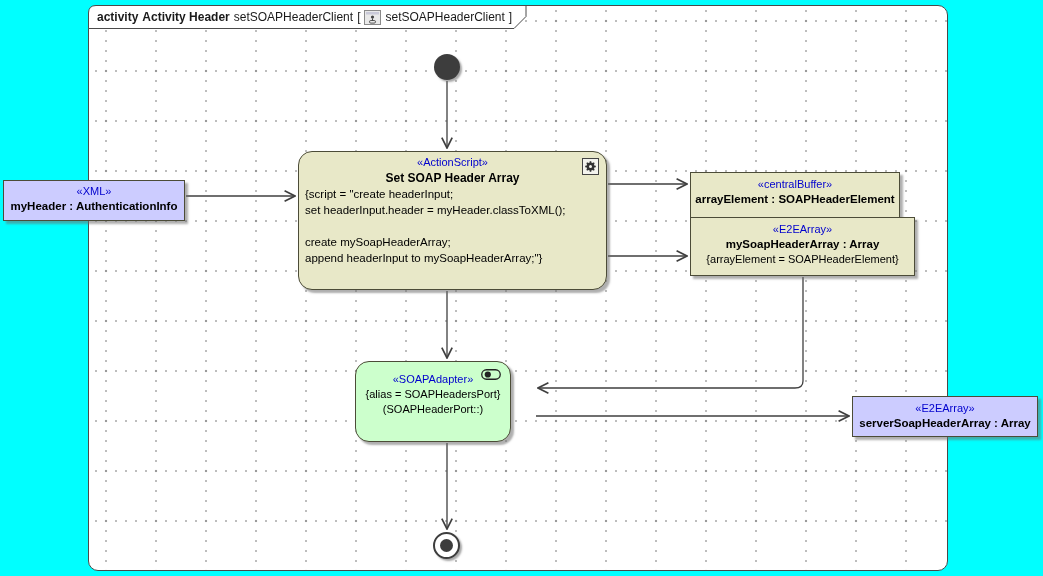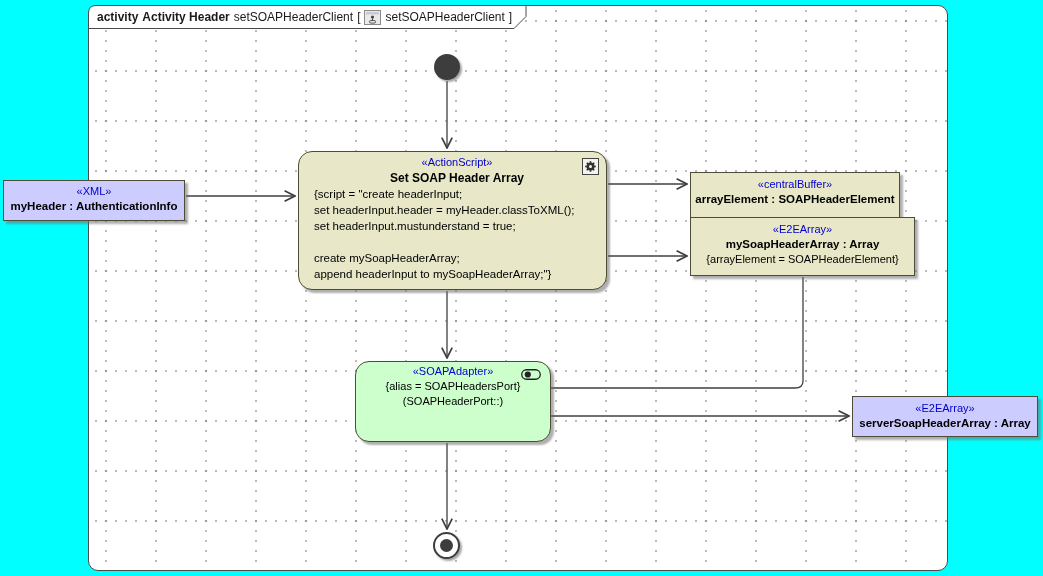--- a/index.html
+++ b/index.html
@@ -39,31 +39,31 @@
   .lavender{background:#CCCCFF;}
   .green{background:#CCFFCC;}
   .stereotype{color:#0000CD;font-size:11px;line-height:15px;}
   .node-name{font-weight:bold;font-size:12px;line-height:16px;color:#000;}
   .node-name-sm{font-weight:bold;font-size:11.5px;line-height:15px;color:#000;}
   .constraint{font-size:11px;line-height:15px;color:#000;}
   .body-text{text-align:left;padding-left:6px;}
   .body-line{font-size:11.5px;line-height:16px;height:16px;white-space:pre;overflow:hidden;}
 
   
-  #action-node{left:298px;top:151px;width:309px;height:139px;padding-top:3px;padding-left:9px;}
+  #action-node{left:298px;top:151px;width:309px;height:139px;padding-top:3px;}
   #action-gear{position:absolute;top:6px;right:7px;width:17px;height:17px;}
 
   
   #xml-node{left:3px;top:180px;width:182px;height:41px;padding-top:3px;}
   
   #buffer-node{left:690px;top:172px;width:210px;height:55px;padding-top:4px;}
   
   #array-node{left:690px;top:217px;width:225px;height:59px;padding-top:4px;}
   
-  #adapter-node{left:355px;top:361px;width:196px;height:81px;padding-top:2px;}
+  #adapter-node{left:355px;top:361px;width:156px;height:81px;padding-top:10px;}
   #adapter-pill{position:absolute;top:7px;right:9px;}
   
   #server-node{left:852px;top:396px;width:186px;height:41px;padding-top:4px;}
 
   
   #initial-node{
     position:absolute;left:434px;top:54px;width:26px;height:26px;border-radius:50%;
     background:#3d3d3d;box-shadow:2px 2px 2px rgba(110,110,110,0.6);
   }
   #final-node{
@@ -106,21 +106,20 @@
   <div id="final-node">
     <div class="inner"></div>
   </div>
 
   <div id="action-node" class="node beige rounded">
     <div class="stereotype">«ActionScript»</div>
     <div class="node-name">Set SOAP Header Array</div>
     <div class="body-text">
       <div class="body-line">{script = "create headerInput;</div>
       <div class="body-line">set headerInput.header = myHeader.classToXML();</div>
-      <div class="body-line">set headerInput.mustunderstand = true;</div>
       <div class="body-line"></div>
       <div class="body-line">create mySoapHeaderArray;</div>
       <div class="body-line">append headerInput to mySoapHeaderArray;"}</div>
     </div>
     <svg id="action-gear" viewBox="0 0 17 17">
       <rect x="0.5" y="0.5" width="16" height="16" fill="#f4f4ee" stroke="#444"></rect>
       <g stroke="#333" stroke-width="1.6">
         <line x1="8.5" y1="3.2" x2="8.5" y2="13.8"></line>
         <line x1="3.2" y1="8.5" x2="13.8" y2="8.5"></line>
         <line x1="4.8" y1="4.8" x2="12.2" y2="12.2"></line>

